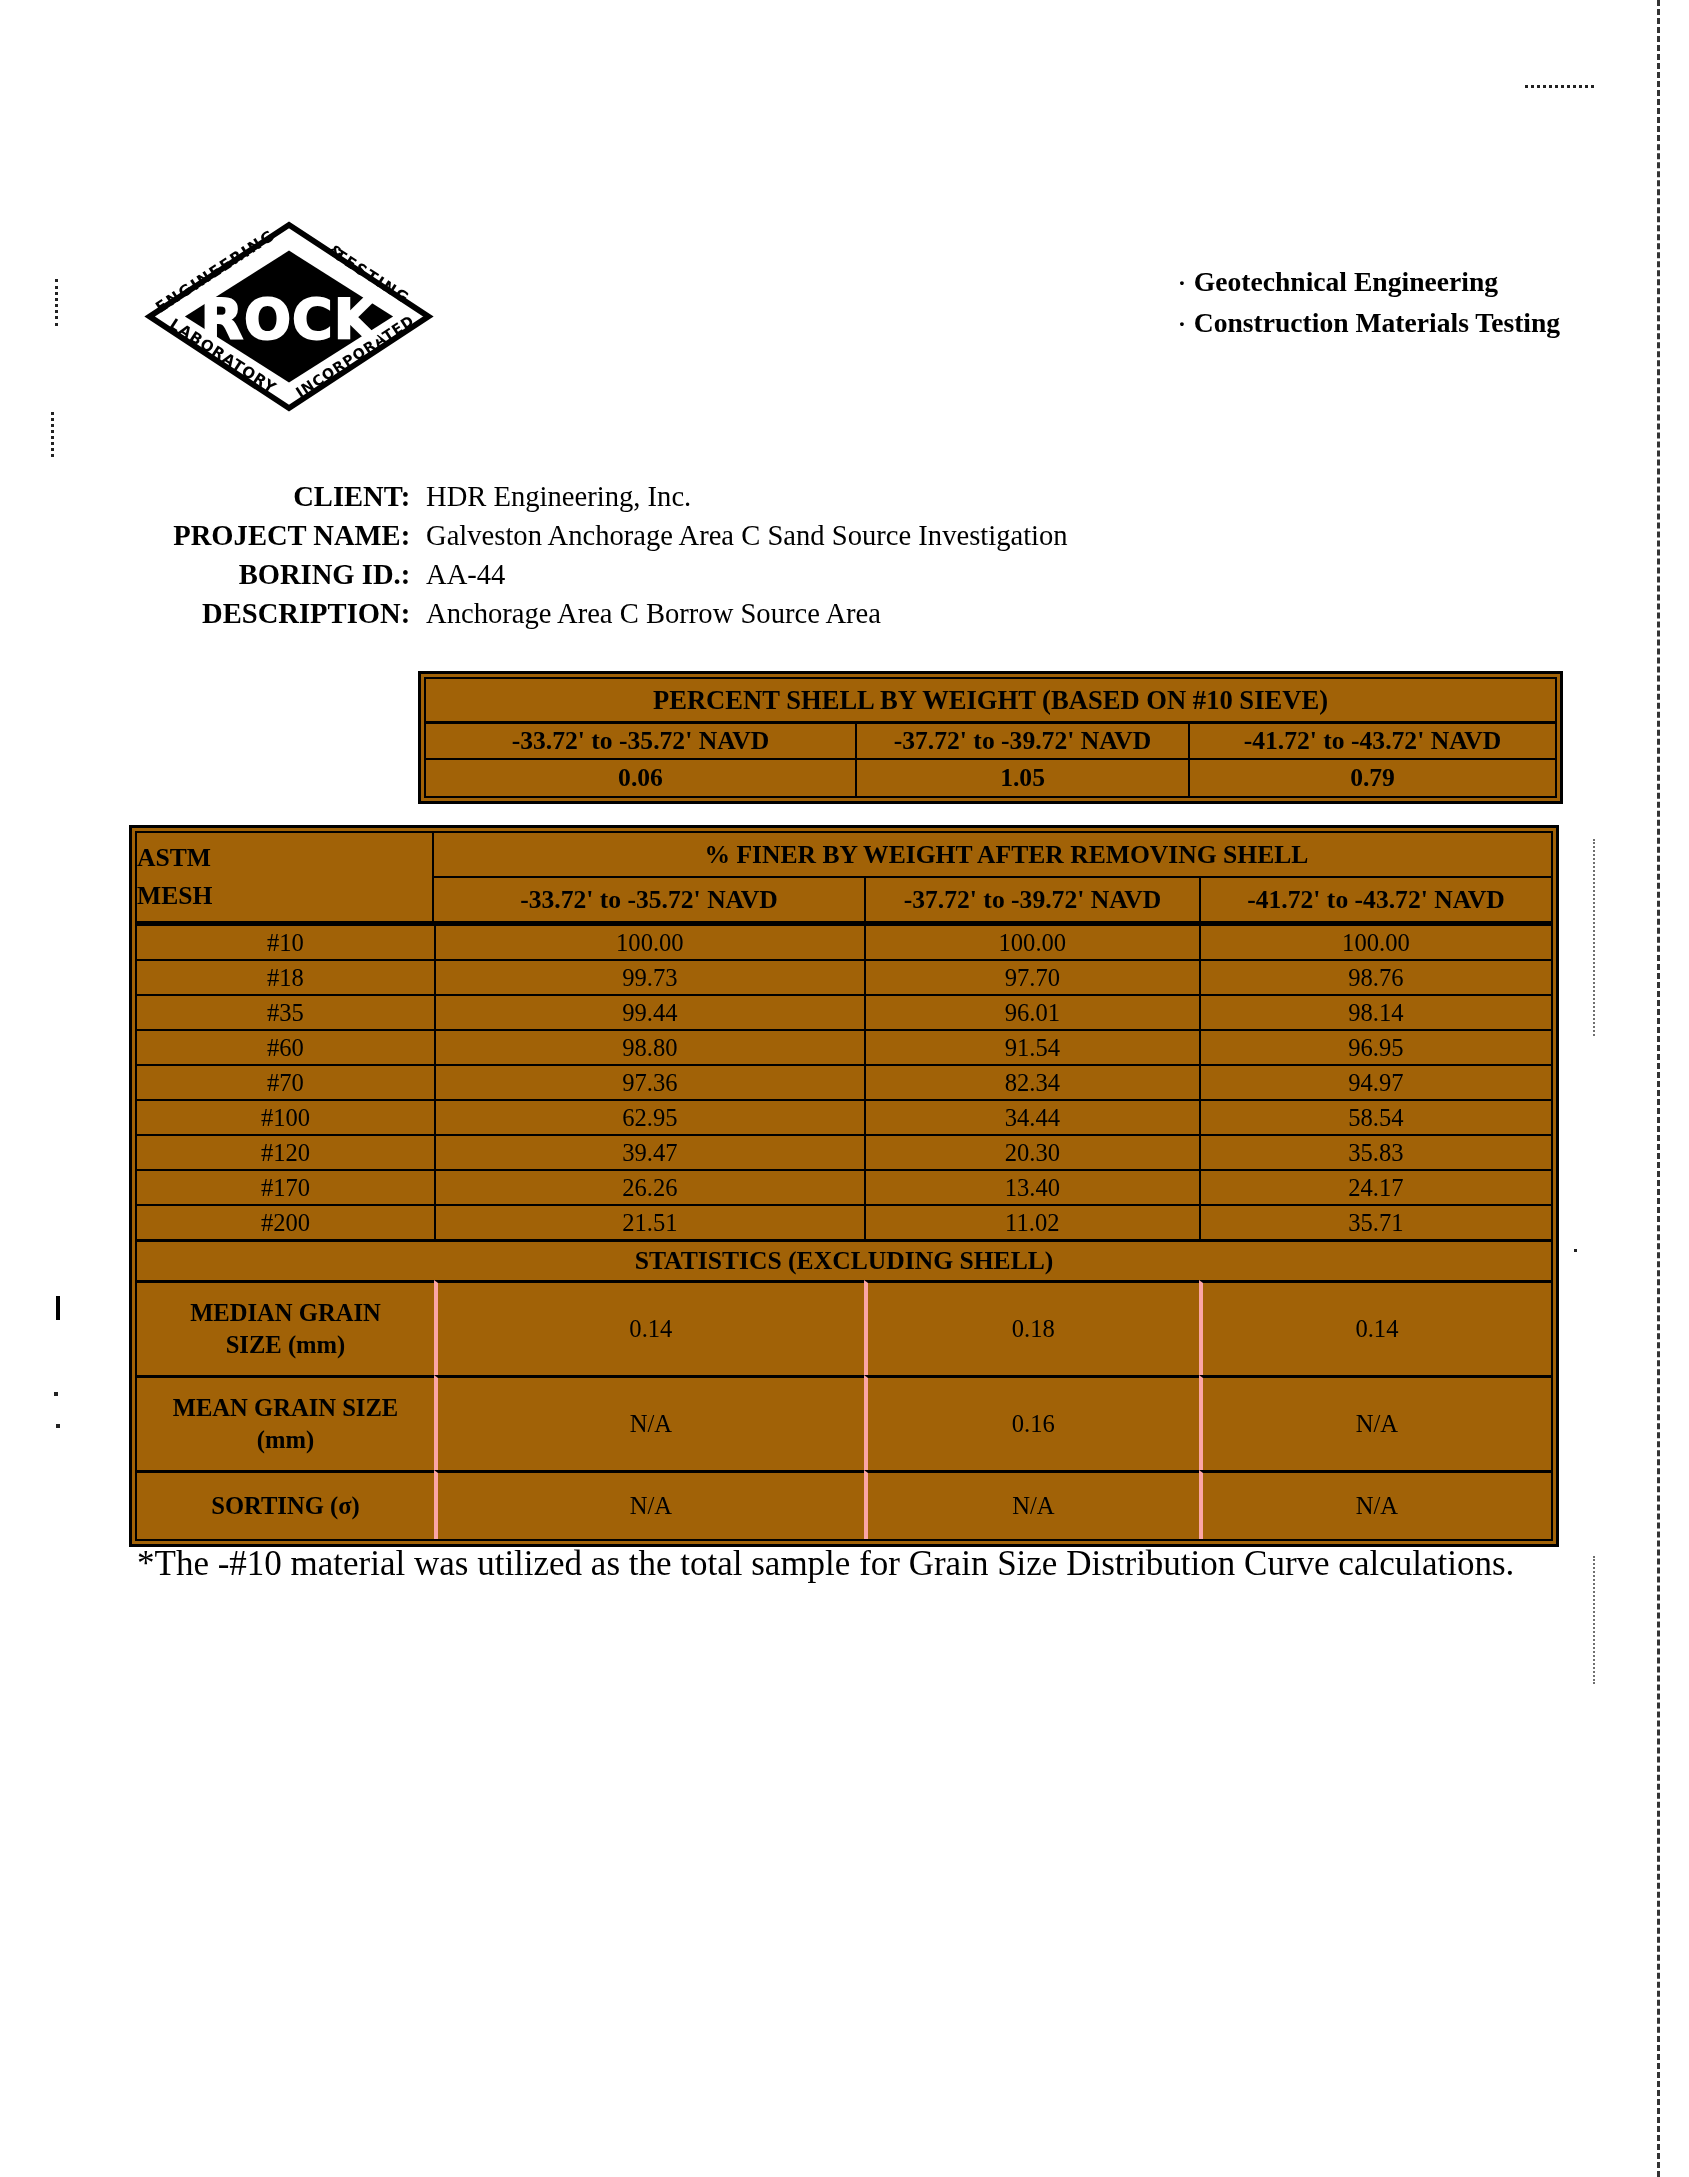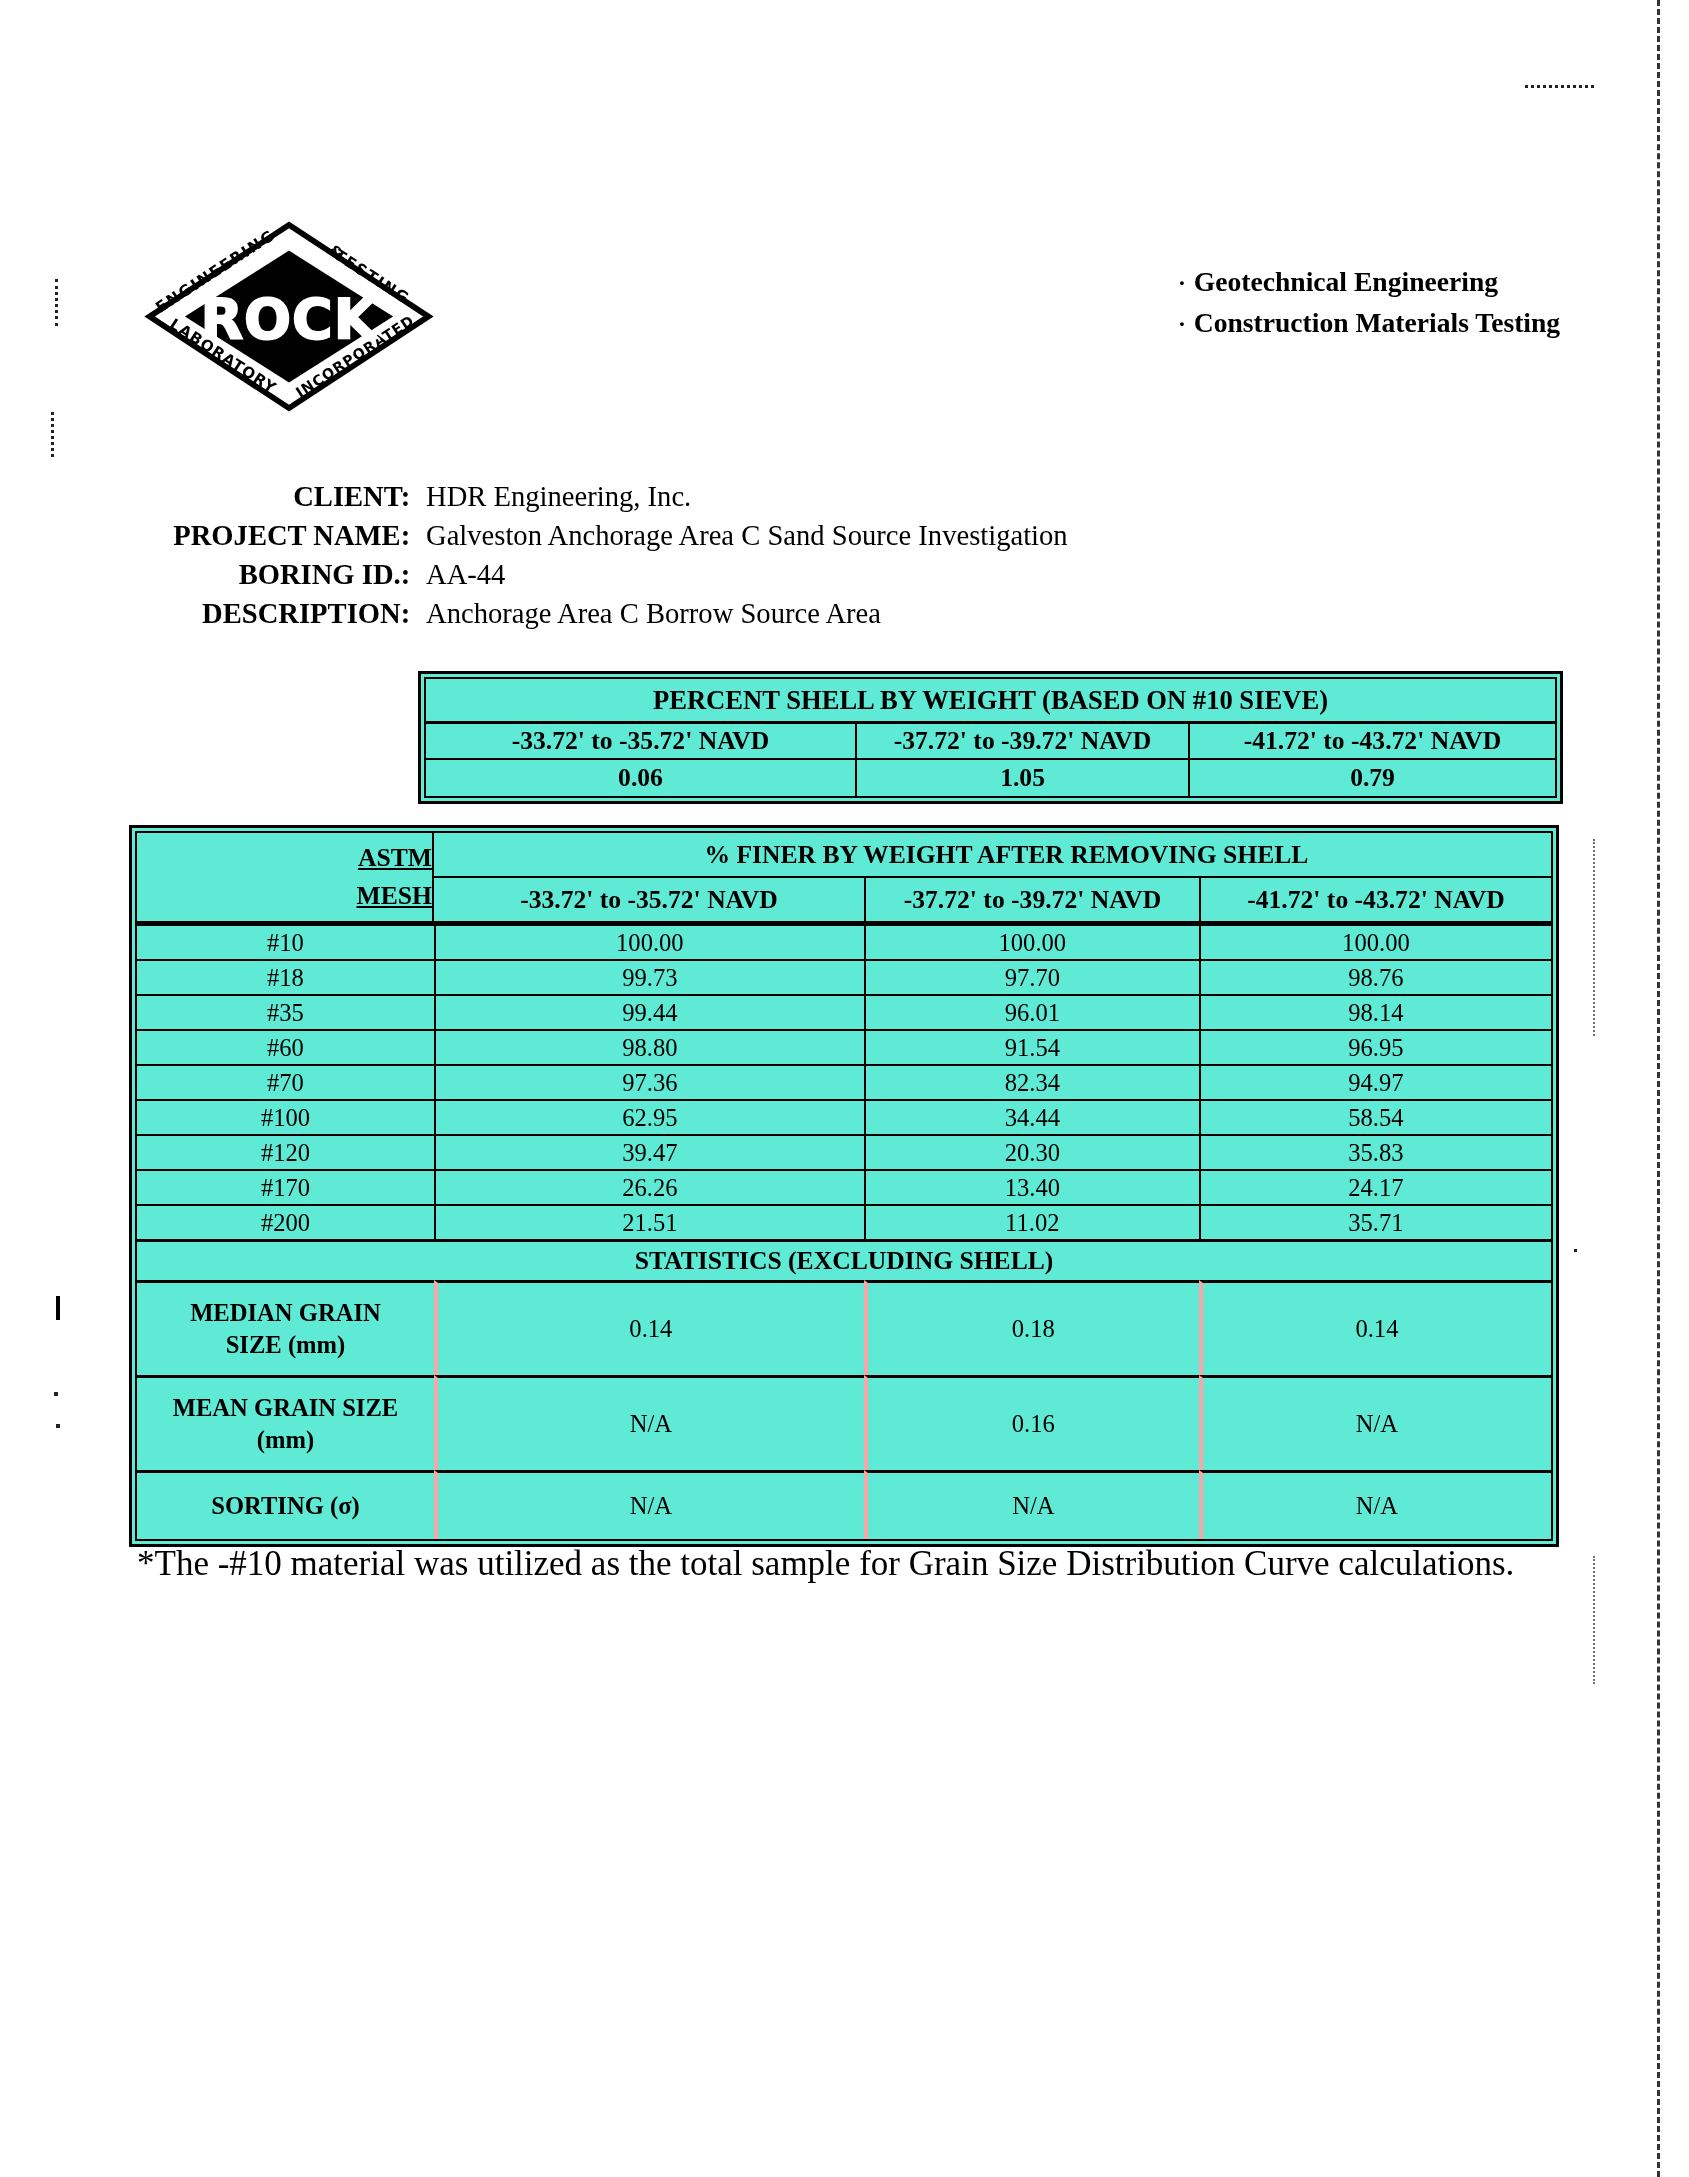--- a/index.html
+++ b/index.html
@@ -22,21 +22,21 @@
   .service-line { font-size: 27.6px; font-weight: bold; line-height: 39px; white-space: nowrap; }
   .service-line .bullet { font-size: 23.6px; margin-right: 7.9px; }
 
   
   .project-info { position: absolute; left: 138px; top: 477px; width: 1221px; }
   .pi-row { display: flex; line-height: 39px; font-size: 28.6px; }
   .pi-label { width: 288px; text-align: right; font-weight: bold; padding-right: 15.8px; white-space: nowrap; }
   .pi-value { flex: 1; white-space: nowrap; }
 
   
-  .tbl-outer { border: 3px solid #000; padding: 3px; background: #5eead4; }
+  .tbl-outer { border: 3px solid #000; padding: 3px; background: #a16207; }
   .tbl-inner { border: 2px solid #000; }
 
   
   .shell-table { position: absolute; left: 418px; top: 671px; width: 1145px; }
   .shell-title {
     height: 45px; display: flex; align-items: center; justify-content: center;
     font-weight: bold; font-size: 26.6px; border-bottom: 3px solid #000;
   }
   .shell-row { display: grid; grid-template-columns: 38% 29.5% 32.5%; }
   .shell-row > div {
@@ -45,22 +45,22 @@
   }
   .shell-row > div:first-child { border-left: none; }
   .shell-head > div { font-weight: bold; border-bottom: 2px solid #000; }
   .shell-vals > div { font-weight: bold; }
 
   
   .grad-table { position: absolute; left: 129px; top: 825px; width: 1430px; }
   .g-cols { display: grid; grid-template-columns: 21% 30.4% 23.7% 24.9%; }
   .g-head { display: grid; grid-template-columns: 21% 79%; border-bottom: 3px solid #000; }
   .g-mesh-head {
-    display: flex; flex-direction: column; align-items: flex-end; justify-content: center;
-    gap: 7.9px; font-weight: bold; font-size: 25.6px; border-right: 2px solid #000; text-decoration: underline;
+    display: flex; flex-direction: column; align-items: flex-start; justify-content: center;
+    gap: 7.9px; font-weight: bold; font-size: 25.6px; border-right: 2px solid #000;
   }
   .g-span-head {
     height: 45px; display: flex; align-items: center; justify-content: center;
     font-weight: bold; font-size: 25.6px; border-bottom: 2px solid #000; padding-left: 28px;
   }
   .g-sub-heads { display: grid; grid-template-columns: 38.5% 30% 31.5%; }
   .g-sub-heads > div {
     height: 43px; display: flex; align-items: center; justify-content: center;
     font-weight: bold; font-size: 25.6px; border-left: 2px solid #000;
   }

